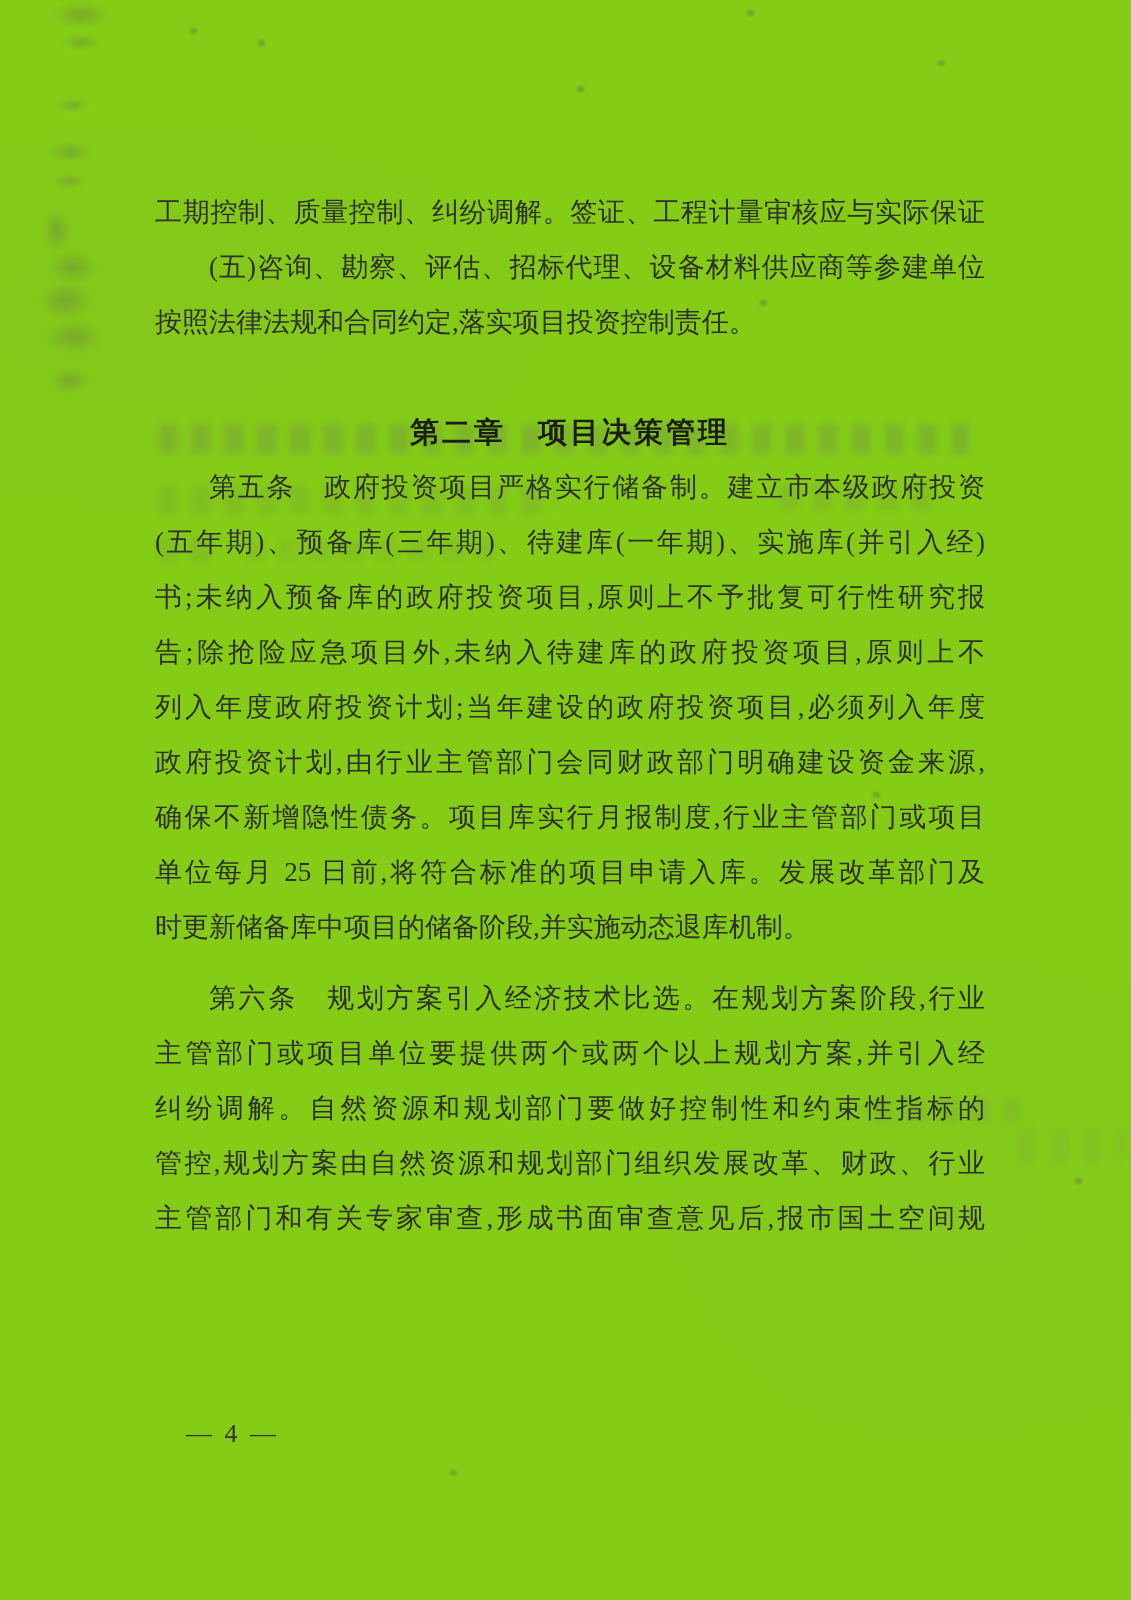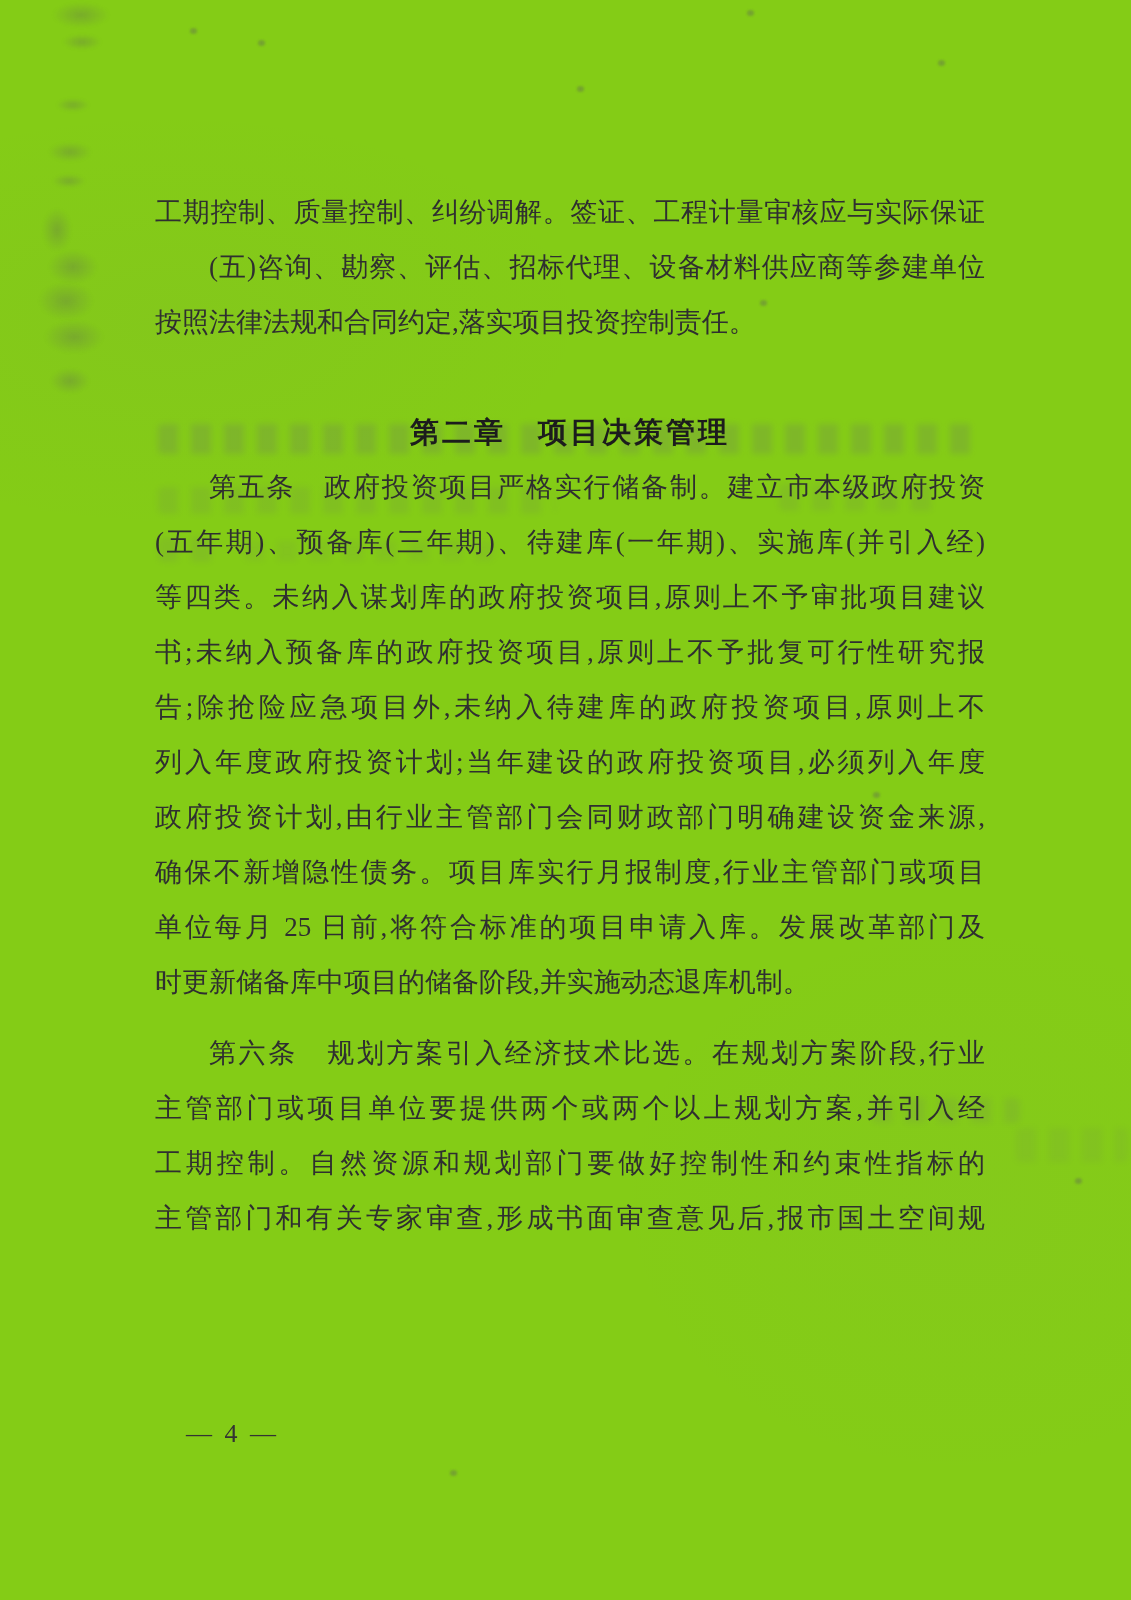--- a/index.html
+++ b/index.html
@@ -155,34 +155,34 @@
     <div>
       <div class="line indent">(五)咨询、勘察、评估、招标代理、设备材料供应商等参建单位</div>
       <div class="line para-end">按照法律法规和合同约定,落实项目投资控制责任。</div>
     </div>
 
     <div class="chapter-heading">第二章　项目决策管理</div>
 
     <div>
       <div class="line indent">第五条　政府投资项目严格实行储备制。建立市本级政府投资</div>
       <div class="line">(五年期)、预备库(三年期)、待建库(一年期)、实施库(并引入经)</div>
-      <div class="line">等四类。未纳入谋划库的政府投资项目,原则上不予审批项目建议</div>
       <div class="line">书;未纳入预备库的政府投资项目,原则上不予批复可行性研究报</div>
       <div class="line">告;除抢险应急项目外,未纳入待建库的政府投资项目,原则上不</div>
       <div class="line">列入年度政府投资计划;当年建设的政府投资项目,必须列入年度</div>
       <div class="line">政府投资计划,由行业主管部门会同财政部门明确建设资金来源,</div>
       <div class="line">确保不新增隐性债务。项目库实行月报制度,行业主管部门或项目</div>
       <div class="line">单位每月 25 日前,将符合标准的项目申请入库。发展改革部门及</div>
       <div class="line para-end">时更新储备库中项目的储备阶段,并实施动态退库机制。</div>
     </div>
 
     <div class="article-six">
       <div class="line indent">第六条　规划方案引入经济技术比选。在规划方案阶段,行业</div>
       <div class="line">主管部门或项目单位要提供两个或两个以上规划方案,并引入经</div>
-      <div class="line">工期控制。自然资源和规划部门要做好控制性和约束性指标的</div>
+      <div class="line">纠纷调解。自然资源和规划部门要做好控制性和约束性指标的</div>
+      <div class="line">管控,规划方案由自然资源和规划部门组织发展改革、财政、行业</div>
       <div class="line">主管部门和有关专家审查,形成书面审查意见后,报市国土空间规</div>
     </div>
 
   </div>
 
   <div class="page-number">— 4 —</div>
 
 </div>
 
 </body></html>

